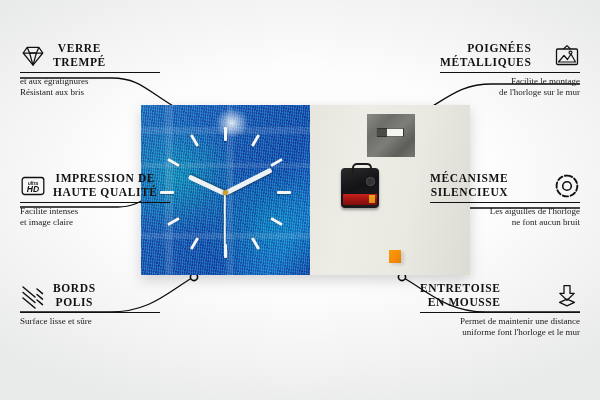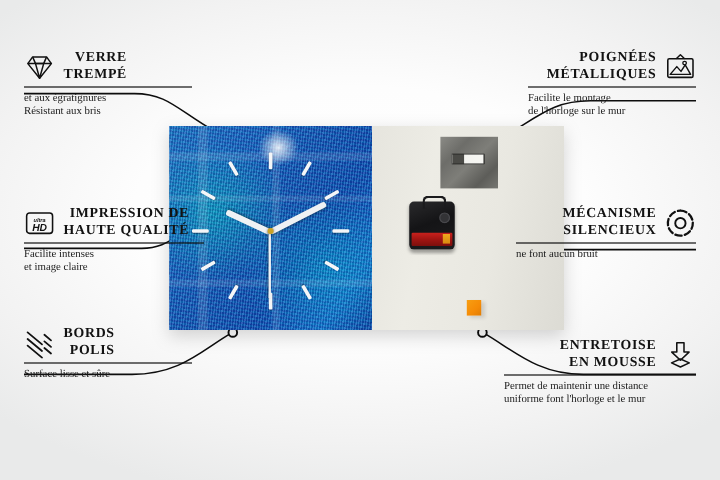--- a/index.html
+++ b/index.html
@@ -12,34 +12,34 @@
     position:relative;width:600px;height:400px;
     background:
       radial-gradient(ellipse 70% 60% at 50% 45%, #ffffff 0%, #fdfdfd 45%, #f2f2f2 78%, #e9eaea 100%);
   }
   
   #wires{position:absolute;left:0;top:0;width:600px;height:400px;}
 
   
   .feat{position:absolute;}
   .feat .head{display:flex;align-items:center;gap:7px;}
-  .feat.right .head{justify-content:flex-end;}
+  .feat.right .head{justify-content:space-between;}
   .title{
     font-family:"Liberation Serif", serif;
     font-weight:bold;font-size:11.5px;letter-spacing:.6px;
     color:#121212;line-height:13.5px;text-transform:uppercase;
   }
-  .feat.left .title{text-align:right;}
+  .feat.left .title{text-align:center;}
   .feat.right .title{text-align:right;}
   .rule{height:1px;background:#111;margin:3px 0 3px 0;}
   .sub{
     font-family:"Liberation Serif", serif;
     font-size:9px;line-height:11px;color:#1a1a1a;
   }
-  .feat.right .sub{}
+  .feat.right .sub{text-align:right;}
   .ico{width:26px;height:26px;flex:0 0 26px;position:relative;font-style:italic;}
   .ico svg{display:block;width:26px;height:26px;}
 
   
   #product{position:absolute;left:141px;top:105px;width:329px;height:170px;
     filter:drop-shadow(0 5px 7px rgba(0,0,0,.17));}
   #front{
     position:absolute;left:0;top:0;width:169px;height:170px;overflow:hidden;
     background:
       repeating-linear-gradient(96deg, rgba(255,255,255,.13) 0 1px, rgba(0,0,0,.10) 1px 2.2px),
@@ -206,21 +206,21 @@
         <div>HAUTE QUALITÉ</div>
       </div>
     </div>
     <div class="rule"></div>
     <div class="sub">
       <div>Facilite intenses</div>
       <div>et image claire</div>
     </div>
   </div>
 
-  <div class="feat left" style="left:20px;top:272px;width:140px;">
+  <div class="feat left" style="left:20px;top:282px;width:140px;">
     <div class="head">
       <span class="ico">
         <svg viewBox="0 0 26 26">
             <g stroke="#111" stroke-width="1.5" stroke-linecap="round">
           <path d="M3,4 L15,14"></path>
               <path d="M3,9.5 L15,19.5"></path>
               <path d="M3,15 L15,25"></path>
           <path d="M17,6 L22.5,10.6"></path>
               <path d="M17,11.5 L22.5,16.1"></path>
               <path d="M17,17 L22.5,21.6"></path>
@@ -270,20 +270,21 @@
         <svg viewBox="0 0 26 26">
           <g fill="none" stroke="#111" stroke-width="1.9" stroke-linecap="round">
             <path d="M13,2.6 A10.4,10.4 0 1,1 12.9,2.6" stroke-dasharray="5.2 2.6"></path>
           </g>
           <circle cx="13" cy="13" r="4.3" fill="none" stroke="#111" stroke-width="1.6"></circle>
         </svg>
       </span>
     </div>
     <div class="rule"></div>
     <div class="sub">
+      <div>Les aiguilles de l'horloge</div>
       <div>ne font aucun bruit</div>
     </div>
   </div>
 
   <div class="feat right" style="left:420px;top:282px;width:160px;">
     <div class="head">
       <div class="title">
         <div>ENTRETOISE</div>
         <div>EN MOUSSE</div>
       </div>

